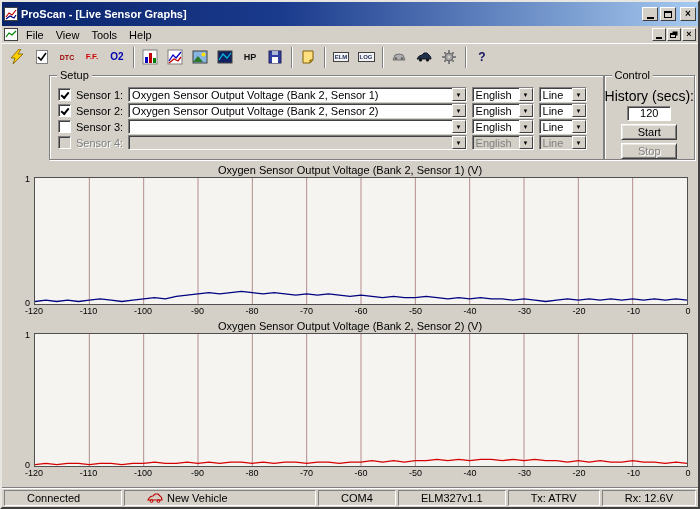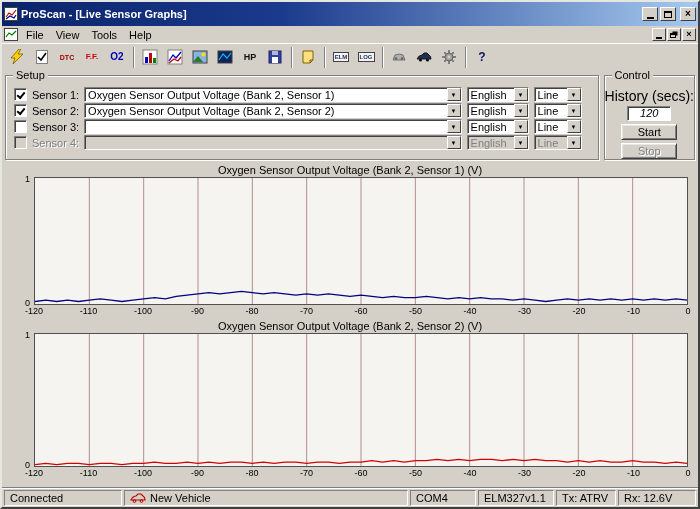--- a/index.html
+++ b/index.html
@@ -62,21 +62,21 @@
   .t-dtc { font-size:7px; color:#a00000; letter-spacing:0; }
   .t-ff  { font-size:8px; color:#d00000; }
   .t-o2  { font-size:10px; color:#0000b0; }
   .t-hp  { font-size:9px; color:#101010; }
   .chip {
     border:1px solid #404040; background:#f4f4f4; font-size:6px; font-weight:bold;
     padding:1px 1px; line-height:1; color:#203060;
   }
   .t-help { font-size:12px; font-weight:bold; color:#101060; }
   
-  .setup-area { flex:0 0 84px; display:flex; gap:5px; padding:5px 3px 2px 3px; }
+  .setup-area { flex:0 0 84px; display:flex; padding:5px 3px 2px 3px;margin-left:44px; }
   .groupbox {
     position:relative; border:1px solid #808080;
     box-shadow:1px 1px 0 #ffffff, inset 1px 1px 0 #ffffff;
     padding-top:11px;
   }
   .groupbox > .legend {
     position:absolute; top:-7px; left:7px; background:#d4d0c8; padding:0 3px;
   }
   .gb-setup { flex:1; }
   .gb-control { flex:0 0 72px; display:flex; flex-direction:column; align-items:center; }
@@ -107,21 +107,21 @@
   .c-units { flex:0 0 62px; }
   .c-style { flex:0 0 48px; margin-right:8px; }
   .srow.disabled .slabel { color:#808080; text-shadow:1px 1px 0 #fff; }
   .srow.disabled .combo { background:#d4d0c8; }
   .srow.disabled .combo-text { color:#808080; }
   .srow.disabled .checkbox { background:#d4d0c8; }
   .hist-label { font-size:14px; margin-top:1px; white-space:nowrap; }
   .hist-box {
     width:44px; height:15px; background:#fff; text-align:center; margin-top:2px;
     border:1px solid; border-color:#808080 #fff #fff #808080;
-    box-shadow:inset 1px 1px 0 #404040; font-size:11px;font-style:italic;
+    box-shadow:inset 1px 1px 0 #404040; font-size:11px;
   }
   .cbtn {
     width:56px; height:16px; margin-top:3px; text-align:center; line-height:14px;
     background:#d4d0c8; border:1px solid; border-color:#fff #404040 #404040 #fff;
     box-shadow:inset 1px 1px 0 #e8e6e0, inset -1px -1px 0 #808080;
     font-size:11px;
   }
   .cbtn.disabled { color:#808080; text-shadow:1px 1px 0 #fff; }
   
   .chart { margin-top:2px; }
@@ -139,21 +139,21 @@
   .xlabels { position:relative; height:12px; margin:1px 10px 0 32px; font-size:9px; }
   .xlabels span { position:absolute; top:0; transform:translateX(-50%); white-space:nowrap; }
   .flex-spacer { flex:1; }
   
   .statusbar {
     flex:0 0 20px; display:flex; align-items:stretch; gap:2px; padding:2px 2px 1px 2px;
     border-top:1px solid #808080; box-shadow:inset 0 1px 0 #fff;
   }
   .spanel {
     border:1px solid; border-color:#808080 #fff #fff #808080;
-    display:flex; align-items:center; padding:0 5px; white-space:nowrap; gap:4px;
+    display:flex; align-items:center; padding:0 22px; white-space:nowrap; gap:4px;
   }
   .sp-0 { flex:0 0 118px; } .sp-1 { flex:1; } .sp-2 { flex:0 0 66px; }
   .sp-3 { flex:0 0 76px; } .sp-4 { flex:0 0 60px; } .sp-5 { flex:0 0 78px; }
 </style>
 </head>
 <body>
 
 <div class="app">
 
   <div class="titlebar">

